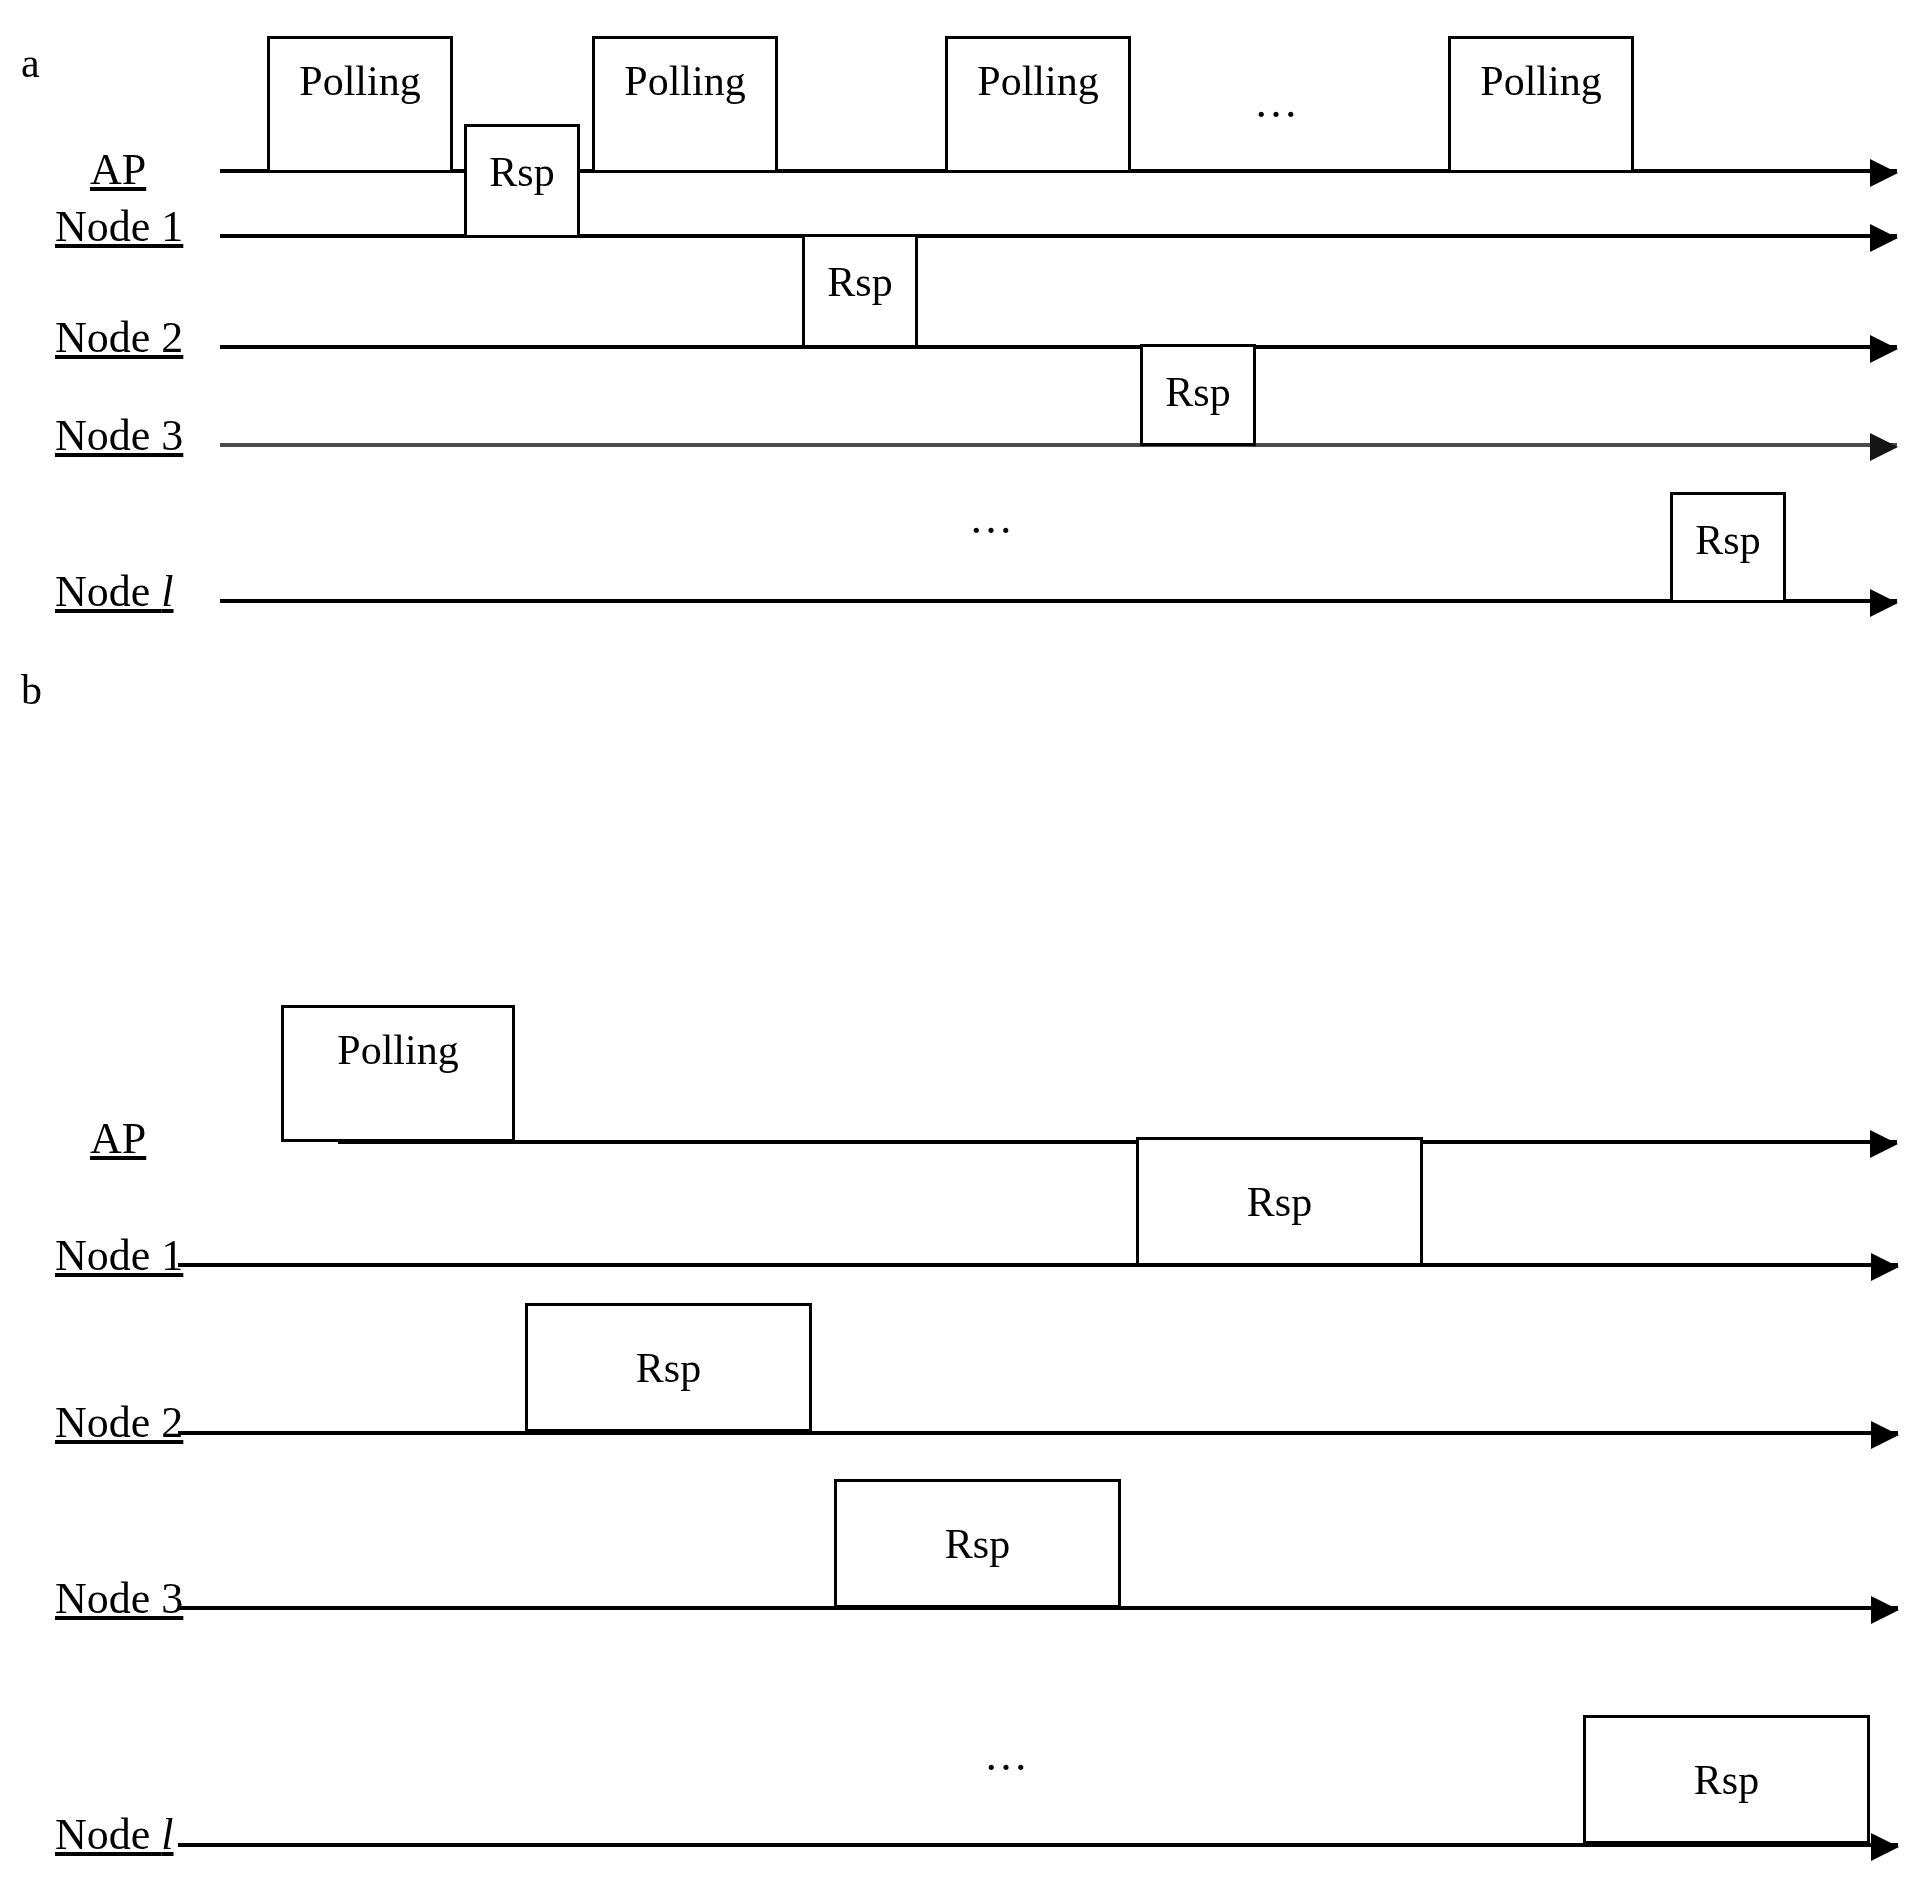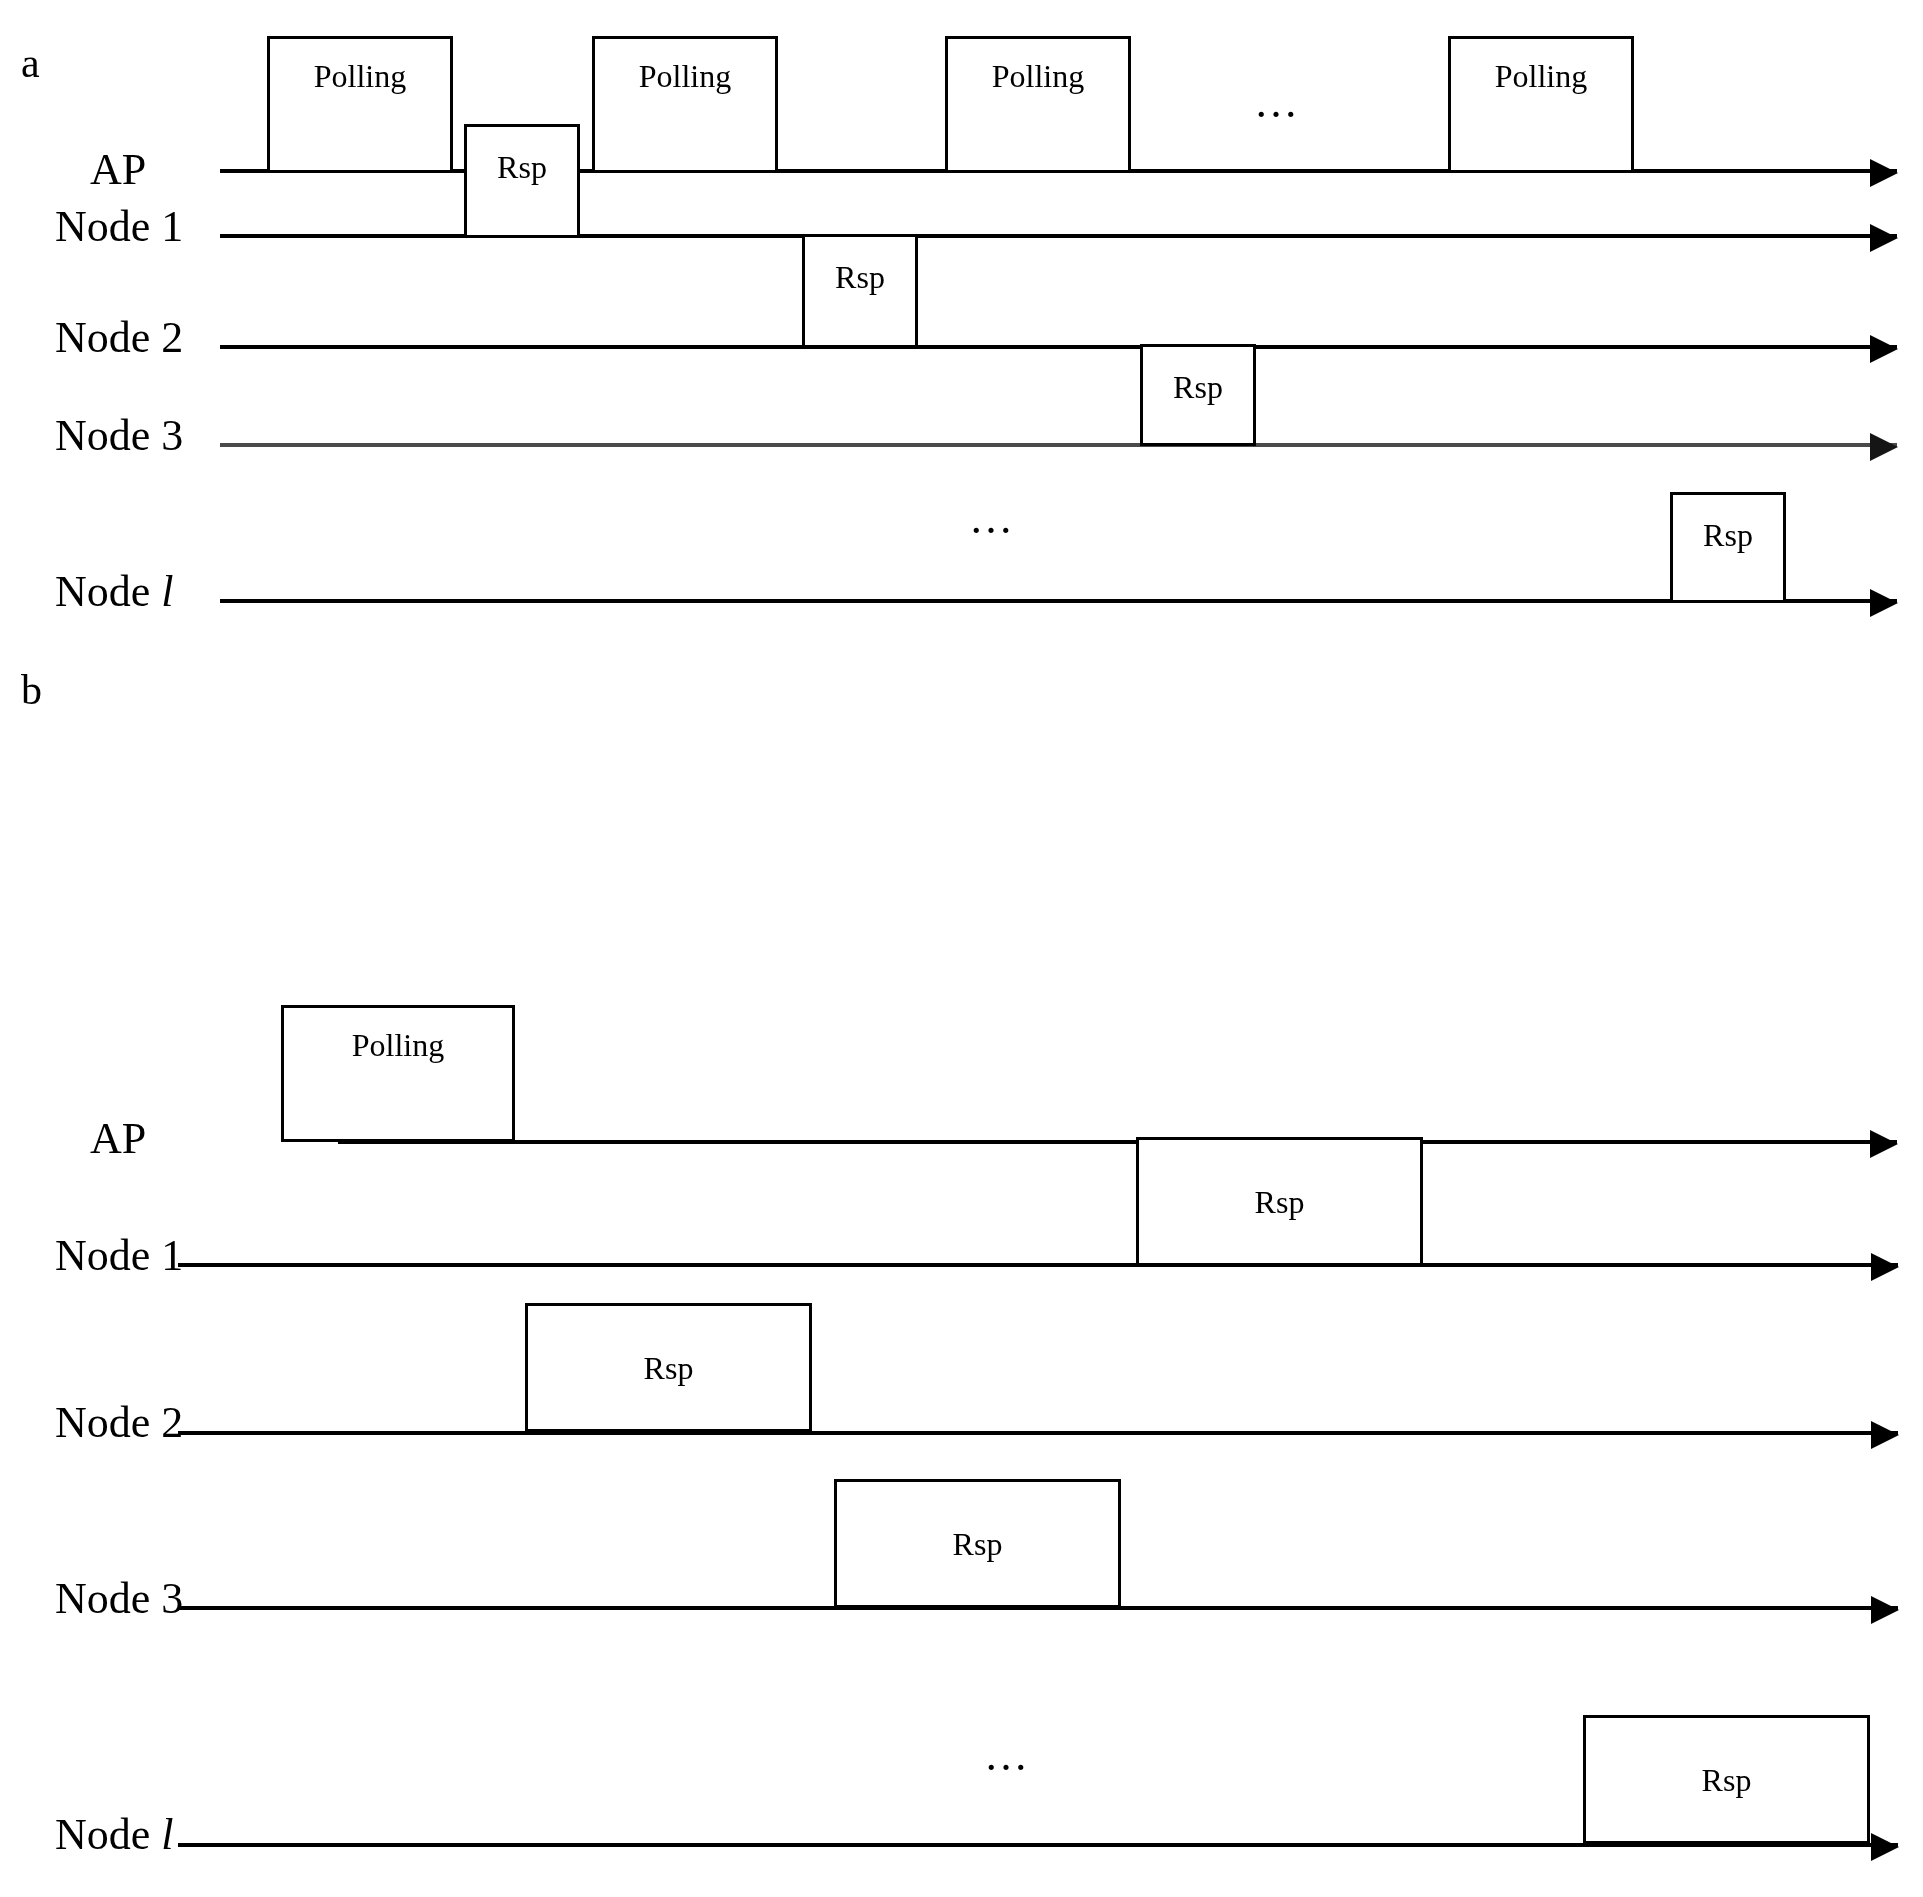--- a/index.html
+++ b/index.html
@@ -28,20 +28,21 @@
 
   
   .lane-label {
     position: absolute;
     font-size: 44px;
     color: #000;
     line-height: 1;
     white-space: nowrap;
     text-align: right;
     font-family: "Liberation Serif", "DejaVu Serif", serif;
+    text-decoration: underline;
   }
   .lane-label .ital {
     font-style: italic;
   }
 
   
   .timeline {
     position: absolute;
     height: 0;
     border-top: 4.1px solid #000;
@@ -69,21 +70,21 @@
     border: 3.3px solid #000;
     background: #ffffff;
     display: flex;
     align-items: center;
     justify-content: center;
   }
   .msgbox.up-label {
     align-items: flex-start;
   }
   .msgbox .boxtext {
-    font-size: 32px;
+    font-size: 42px;
     color: #000;
     line-height: 1;
     white-space: nowrap;
     font-family: "Liberation Serif", "DejaVu Serif", serif;
   }
   .msgbox.polling .boxtext {
     margin-top: 21px;
   }
   .msgbox.rsp-tall .boxtext {
     margin-top: 24.4px;

